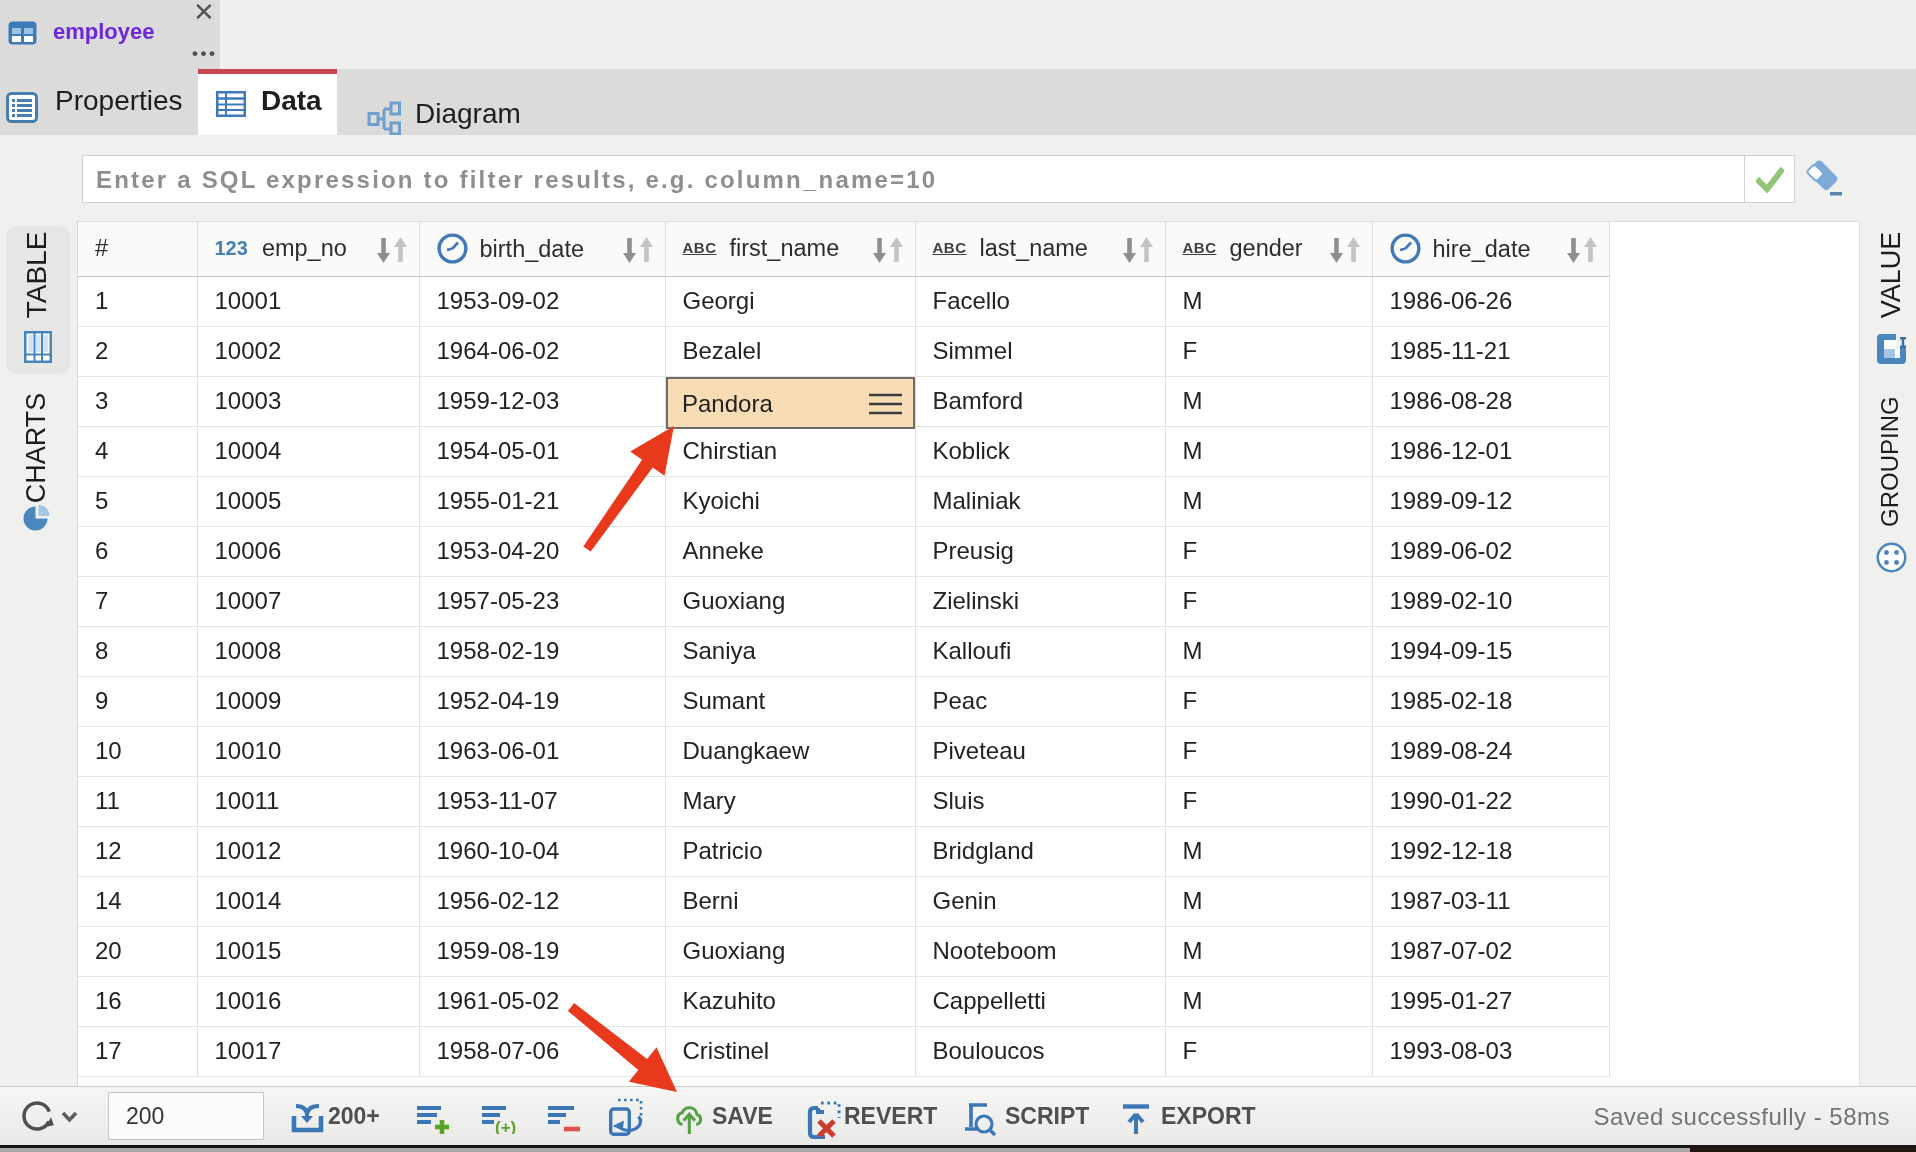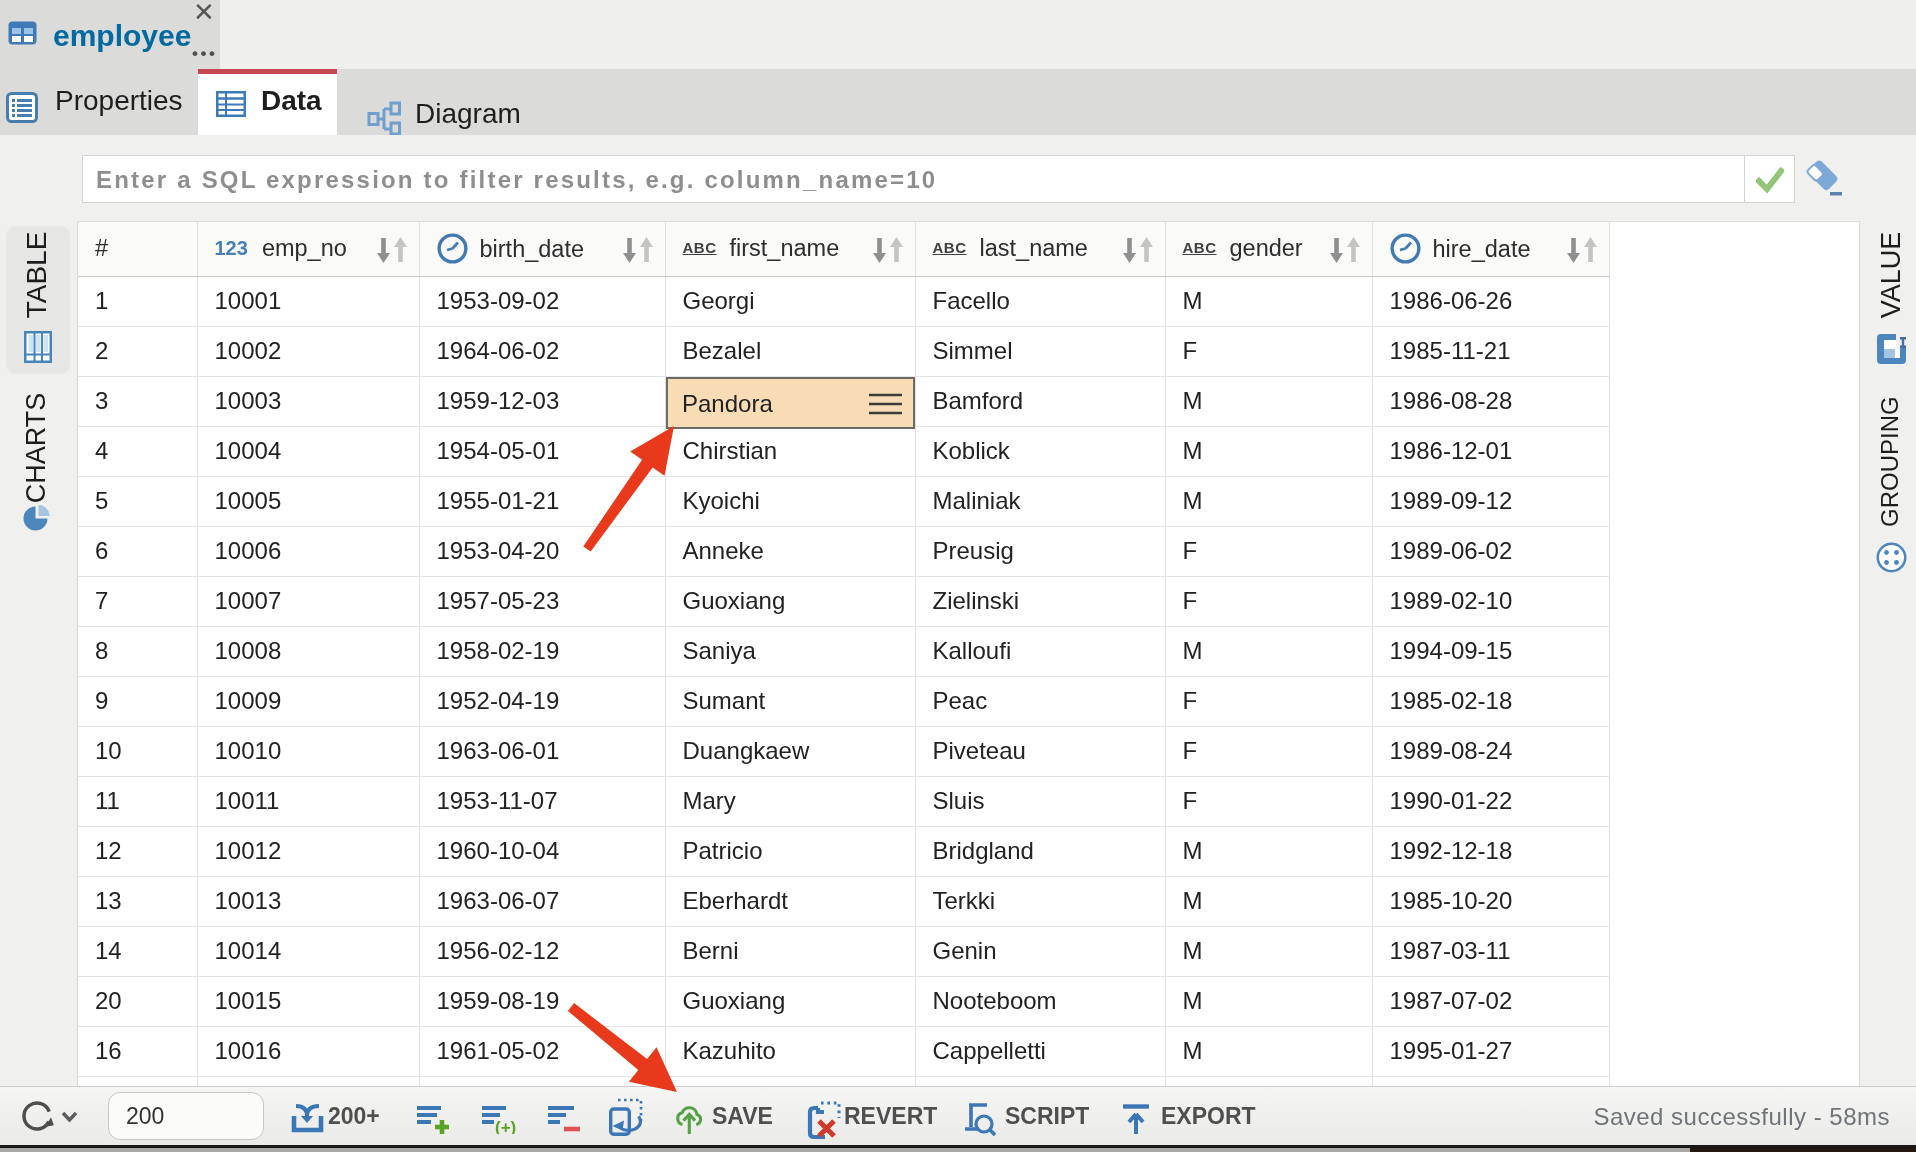--- a/index.html
+++ b/index.html
@@ -3,21 +3,21 @@
 <meta charset="utf-8">
 <style>
   * { margin:0; padding:0; box-sizing:border-box; }
   html,body { width:1916px; height:1152px; overflow:hidden; }
   body { font-family:"Liberation Sans", sans-serif; position:relative; background:#f0f0ef; }
   .abs { position:absolute; }
 
   
   #topbar { left:0; top:0; width:1916px; height:69px; background:#efefed; }
   #emptab { left:0; top:0; width:220px; height:69px; background:#dbdbd9; }
-  #emptab .title { position:absolute; left:53px; top:19px; font-size:30px; font-weight:bold; color:#0369a1; }
+  #emptab .title { position:absolute; left:53px; top:19px; font-size:22px; font-weight:bold; color:#6d28d9; }
   #closex { position:absolute; left:193px; top:-3px; font-size:26px; color:#555; }
   #dots { position:absolute; left:192px; top:44px; font-size:17px; font-weight:bold; color:#4f4f4f; letter-spacing:2.5px;}
 
   #tabrow { left:0; top:69px; width:1916px; height:66px; background:#dbdbd9; }
   .tab { position:absolute; top:0; height:66px; }
   .tab .lbl { position:absolute; top:16px; font-size:28px; color:#1e1e1e; white-space:nowrap; }
   #tab-data { left:198px; width:139px; background:#ffffff; border-top:5px solid #c84650; }
   #tab-data .lbl { font-weight:bold; left:63px; top:11px; }
 
   
@@ -41,21 +41,21 @@
   #hl { left:666px; top:377px; width:249px; height:52px; background:#f8dcb6; border:2px solid #6d6b68; }
   #hl span { position:absolute; left:14px; top:11px; font-size:24px; color:#222; }
 
   
   #pill { left:6px; top:226px; width:64px; height:148px; background:#e6e6e4; border-radius:10px; }
   .vtext { position:absolute; font-size:24px; color:#1d1d1d; white-space:nowrap; transform:rotate(-90deg); transform-origin:center; }
   #rsb { left:1859px; top:221px; width:57px; height:865px; background:#f0f0ef; border-left:1px solid #dcdcdb; }
 
   
   #btoolbar { left:0; top:1086px; width:1916px; height:59px; background:linear-gradient(#f5f5f4,#eaeae8); border-top:1px solid #cdcdcc; }
-  #pginput { position:absolute; left:108px; top:5px; width:156px; height:48px; background:#fbfbfa; border:1px solid #c6c6c5; border-radius:12px; }
+  #pginput { position:absolute; left:108px; top:5px; width:156px; height:48px; background:#fbfbfa; border:1px solid #c6c6c5; border-radius:0; }
   #pginput span { position:absolute; left:17px; top:10px; font-size:23px; color:#333; }
   .ticon-label { position:absolute; top:16px; font-size:23px; font-weight:bold; color:#4f4f4f; }
   #status { position:absolute; right:26px; top:16px; font-size:24px; color:#6f7478; letter-spacing:0.5px; }
   #blackline { left:0; top:1145px; width:1916px; height:3px; background:#161616; }
   #bstrip { left:0; top:1148px; width:1916px; height:4px; background:#a8a7a6; }
   #bcorner { left:1690px; top:1148px; width:226px; height:4px; background:#241712; }
 </style>
 </head>
 <body>
 
@@ -347,29 +347,20 @@
 <tr>
           <td>12</td>
           <td>10012</td>
           <td>1960-10-04</td>
           <td>Patricio</td>
           <td>Bridgland</td>
           <td>M</td>
           <td>1992-12-18</td>
         </tr>
 <tr>
-          <td>13</td>
-          <td>10013</td>
-          <td>1963-06-07</td>
-          <td>Eberhardt</td>
-          <td>Terkki</td>
-          <td>M</td>
-          <td>1985-10-20</td>
-        </tr>
-<tr>
           <td>14</td>
           <td>10014</td>
           <td>1956-02-12</td>
           <td>Berni</td>
           <td>Genin</td>
           <td>M</td>
           <td>1987-03-11</td>
         </tr>
 <tr>
           <td>20</td>

